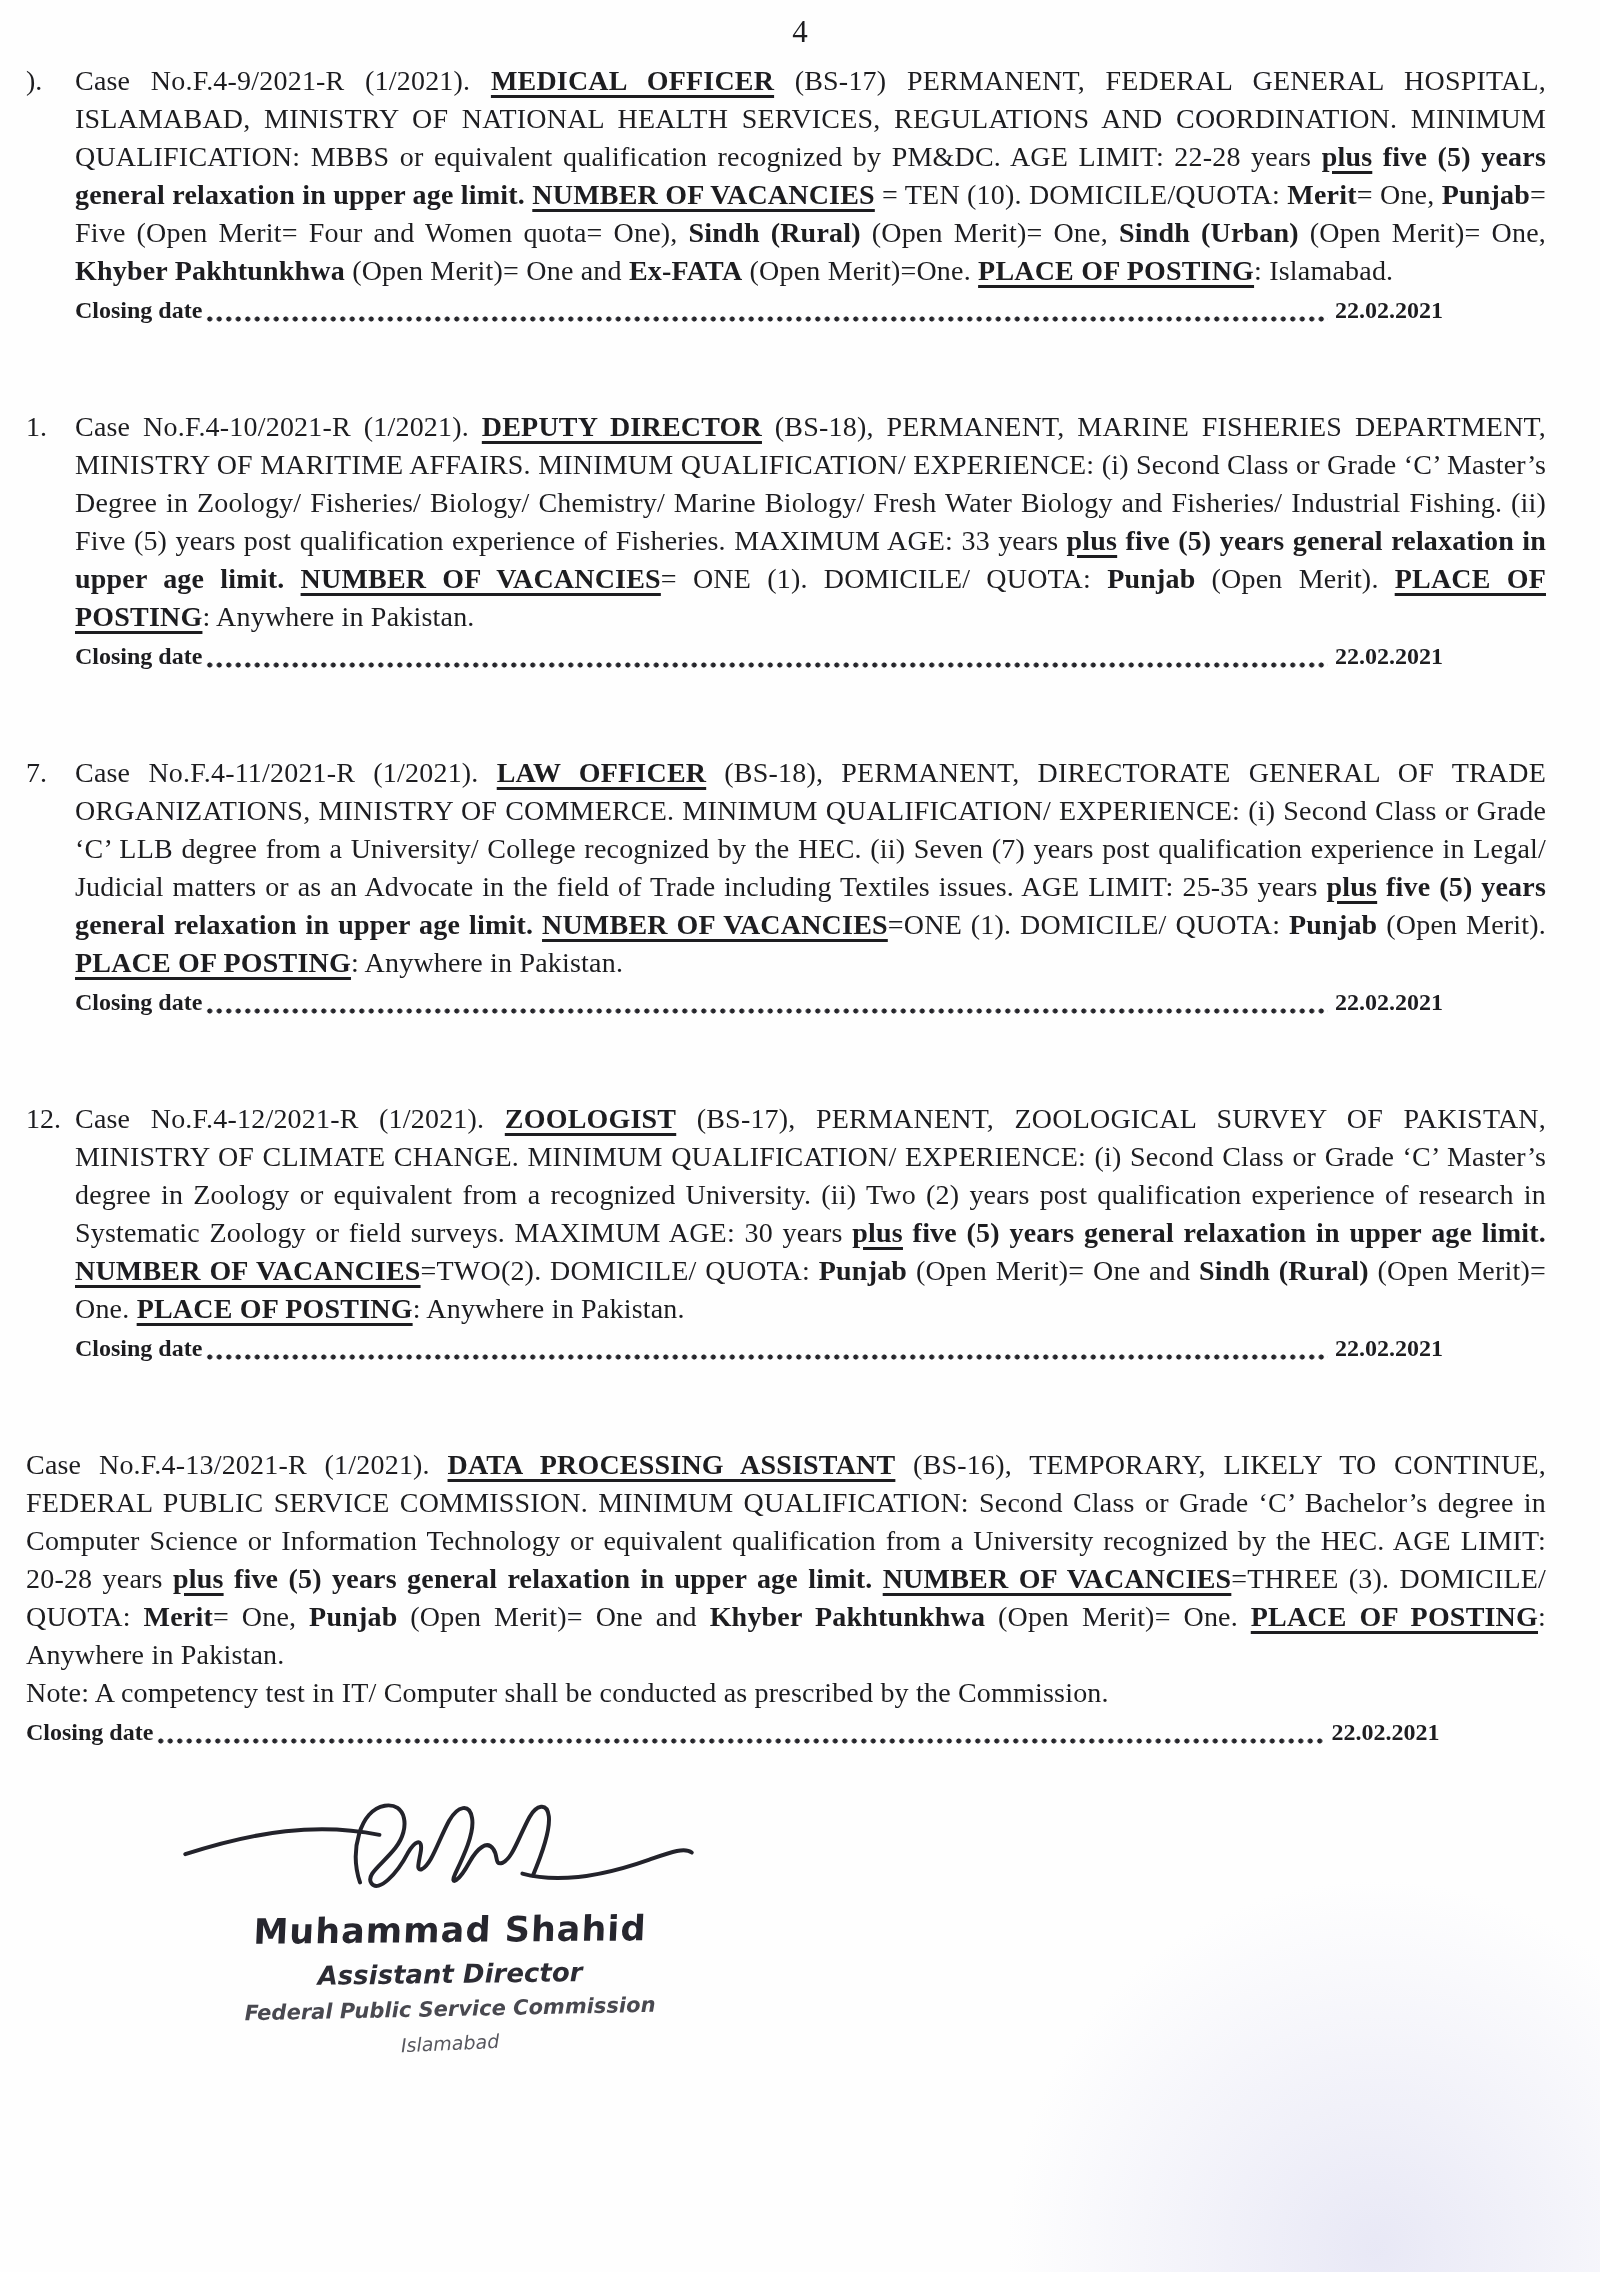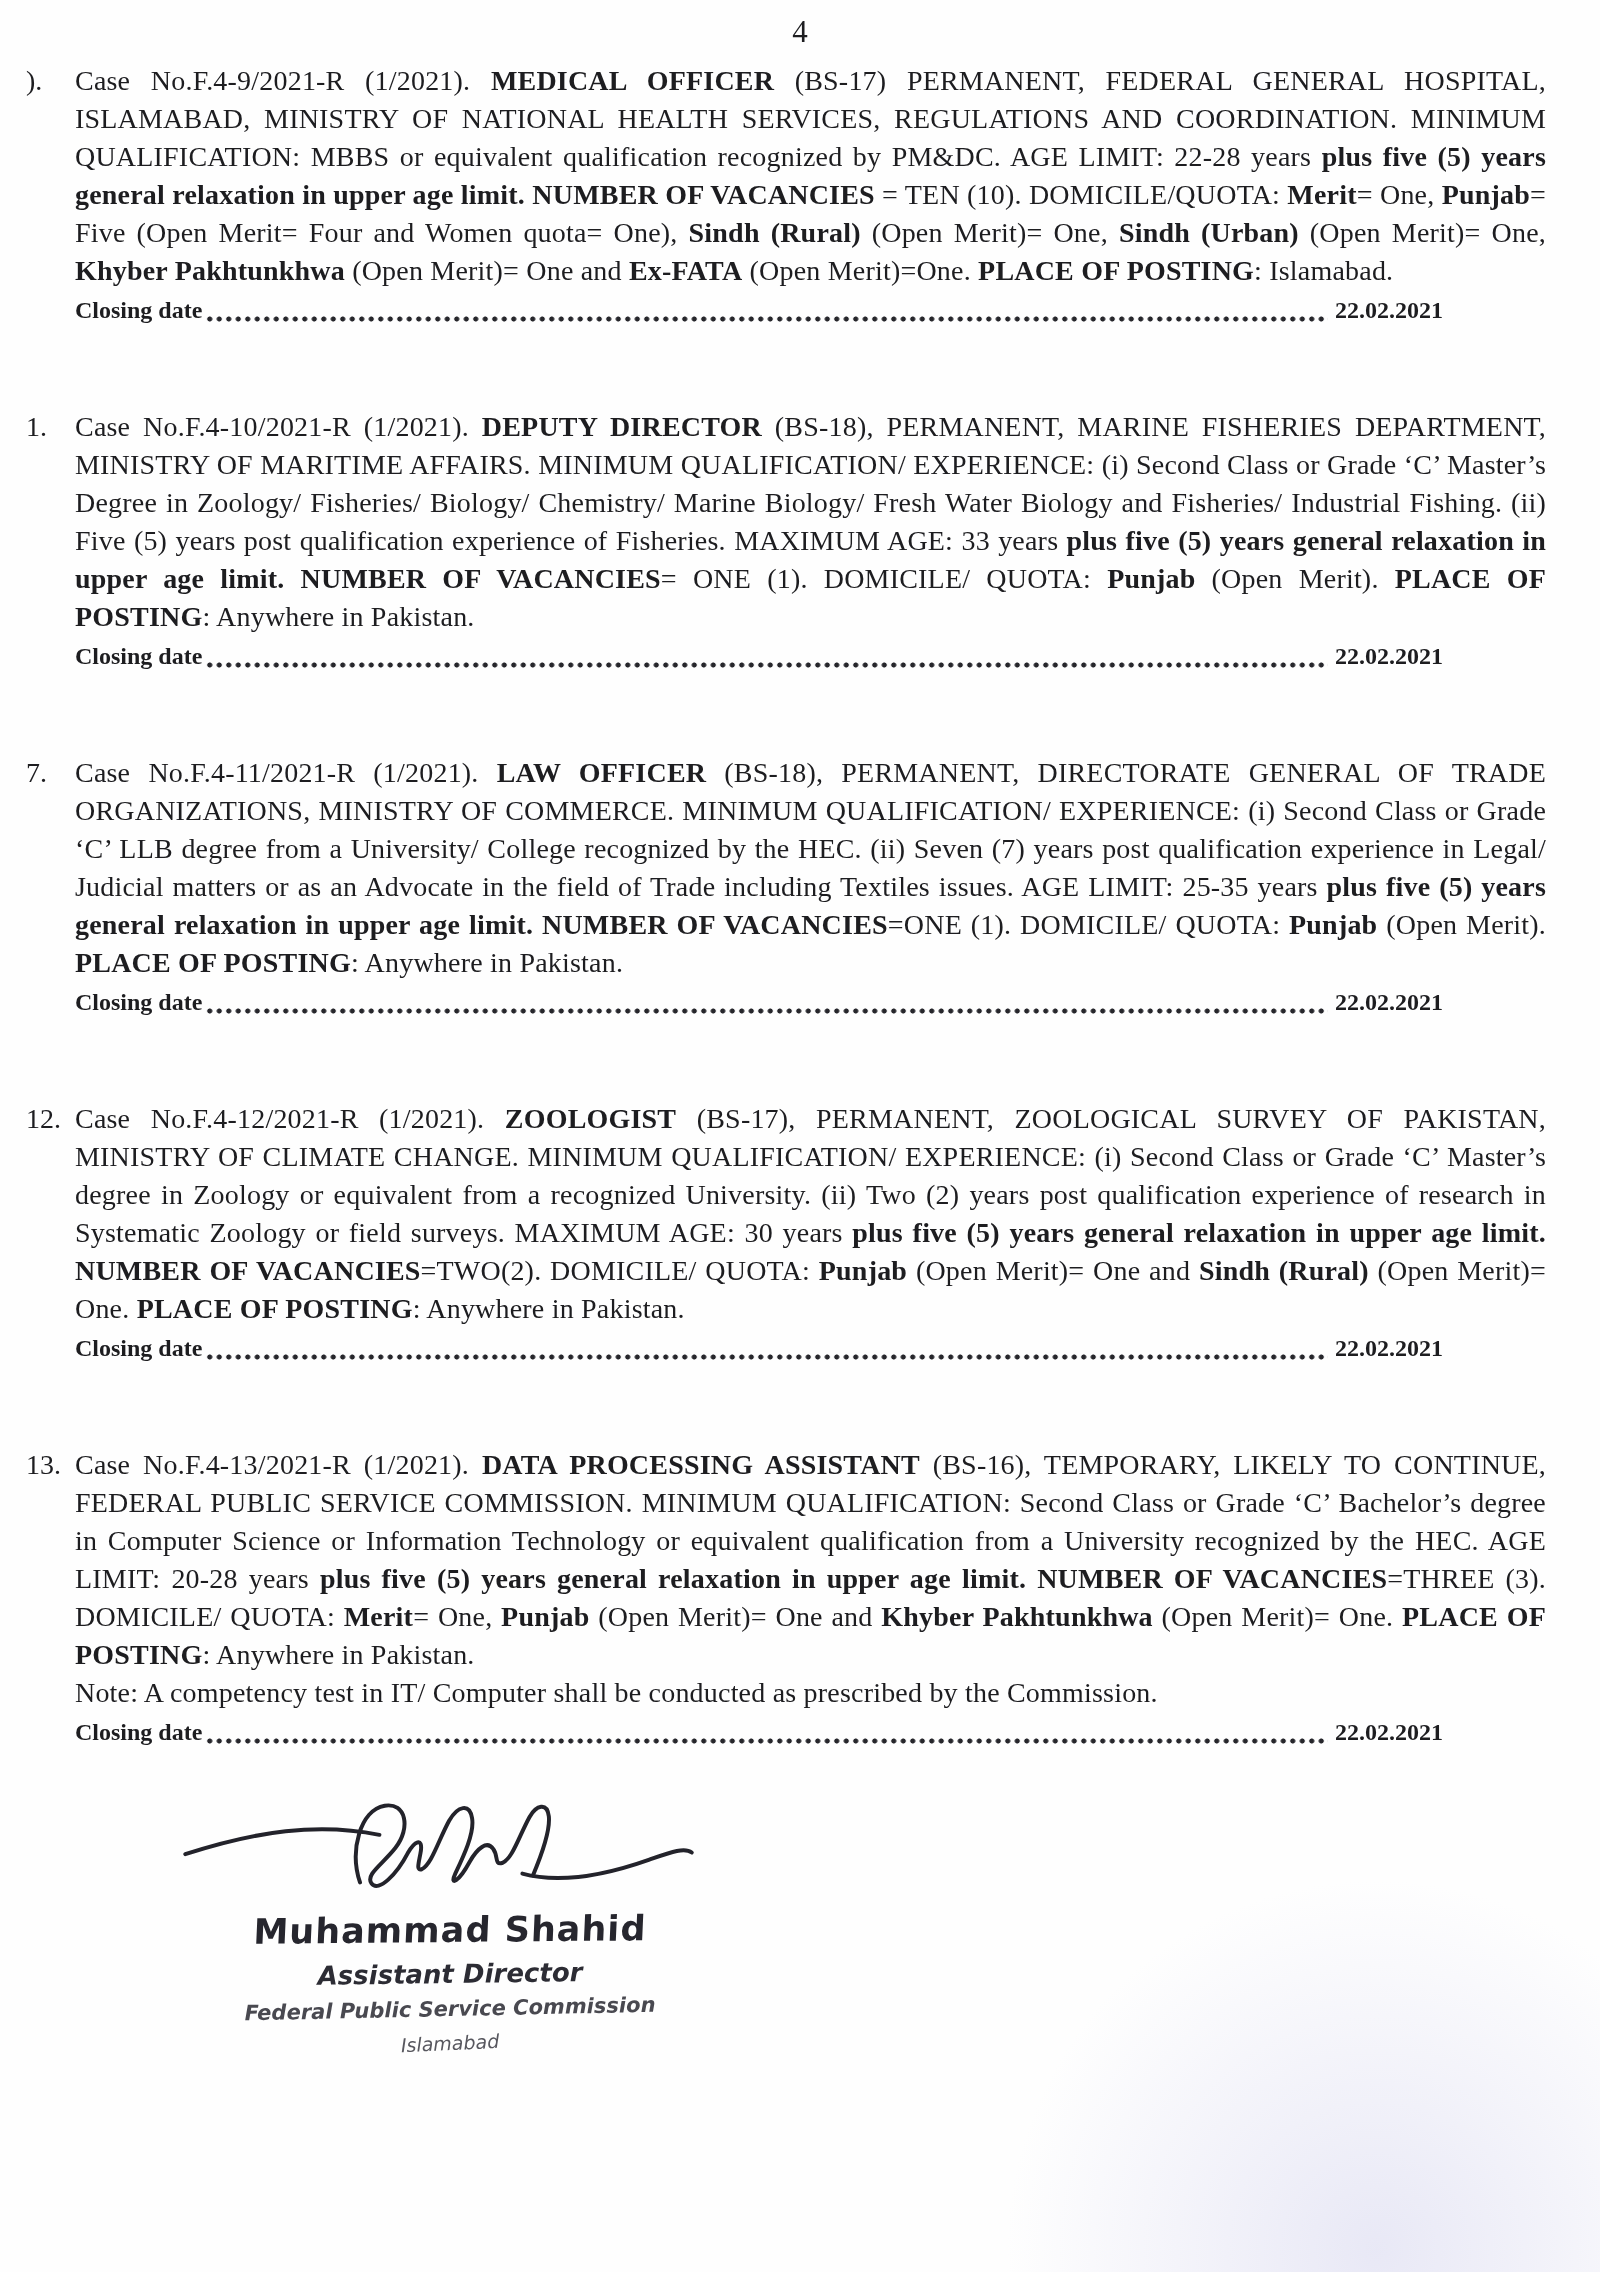--- a/index.html
+++ b/index.html
@@ -26,21 +26,21 @@
   .item-body{flex:1;min-width:0;}
   .item-para{
     margin:0;
     font-size:28px;
     line-height:38px;
     text-align:justify;
     letter-spacing:.2px;
   }
   .item-para span.b{font-weight:bold;}
   .item-para span.u{text-decoration-thickness:2.5px;text-underline-offset:5px;}
-  .item-para span.bu{font-weight:bold;text-decoration-thickness:2.5px;text-underline-offset:5px;margin-top:19px;}
+  .item-para span.bu{font-weight:bold;text-decoration:underline;text-decoration-thickness:2.5px;text-underline-offset:5px;margin-top:19px;}
   .closing-row{
     display:flex;
     align-items:flex-end;
     width:93%;
     font-size:24px;
     line-height:40px;
     font-weight:bold;
   }
   .closing-label{white-space:nowrap;}
   .closing-date{white-space:nowrap;}
@@ -139,21 +139,20 @@
         <div class="item-body">
           <p class="item-para"><span class="n">Case No.F.4-12/2021-R (1/2021). </span><span class="bu">ZOOLOGIST</span><span class="u"> (BS-17), PERMANENT, ZOOLOGICAL SURVEY OF PAKISTAN, MINISTRY OF CLIMATE CHANGE.</span><span class="n">  </span><span class="u">MINIMUM QUALIFICATION/ EXPERIENCE:</span><span class="n"> (i) Second Class or Grade ‘C’ Master’s degree in Zoology or equivalent from a recognized University. (ii) Two (2) years post qualification experience of research in Systematic Zoology or field surveys. </span><span class="u">MAXIMUM AGE:</span><span class="n"> 30 years </span><span class="bu">plus</span><span class="b"> five (5) years general relaxation in upper age limit. </span><span class="bu">NUMBER OF VACANCIES</span><span class="n">=TWO(2). </span><span class="u">DOMICILE/ QUOTA:</span><span class="n">  </span><span class="b">Punjab</span><span class="n"> (Open Merit)= One and </span><span class="b">Sindh (Rural)</span><span class="n"> (Open Merit)= One.  </span><span class="bu">PLACE OF POSTING</span><span class="n">: Anywhere in Pakistan.</span></p>
           <div class="closing-row">
             <span class="closing-label">Closing date</span>
             <span class="dots"></span>
             <span class="closing-date">22.02.2021</span>
           </div>
         </div>
       </div>
       <div class="item-row">
-        <div class="item-num">13.</div>
         <div class="item-body">
           <p class="item-para"><span class="n">Case No.F.4-13/2021-R (1/2021). </span><span class="bu">DATA PROCESSING ASSISTANT</span><span class="u"> (BS-16), TEMPORARY, LIKELY TO CONTINUE, FEDERAL PUBLIC SERVICE COMMISSION.</span><span class="n">  </span><span class="u">MINIMUM QUALIFICATION:</span><span class="n">  Second Class or Grade ‘C’ Bachelor’s degree in Computer Science or Information Technology or equivalent qualification from a University recognized by the HEC. </span><span class="u">AGE LIMIT:</span><span class="n"> 20-28 years </span><span class="bu">plus</span><span class="b"> five (5) years general relaxation in upper age limit. </span><span class="bu">NUMBER OF VACANCIES</span><span class="n">=THREE (3). </span><span class="u">DOMICILE/ QUOTA:</span><span class="n">  </span><span class="b">Merit</span><span class="n">= One, </span><span class="b">Punjab</span><span class="n"> (Open Merit)= One and </span><span class="b">Khyber Pakhtunkhwa</span><span class="n"> (Open Merit)= One. </span><span class="bu">PLACE OF POSTING</span><span class="n">: Anywhere in Pakistan.</span></p>
           <p class="item-para"><span class="u">Note:</span><span class="n"> A competency test in IT/ Computer shall be conducted as prescribed by the Commission.</span></p>
           <div class="closing-row">
             <span class="closing-label">Closing date</span>
             <span class="dots"></span>
             <span class="closing-date">22.02.2021</span>
           </div>
         </div>
       </div>

